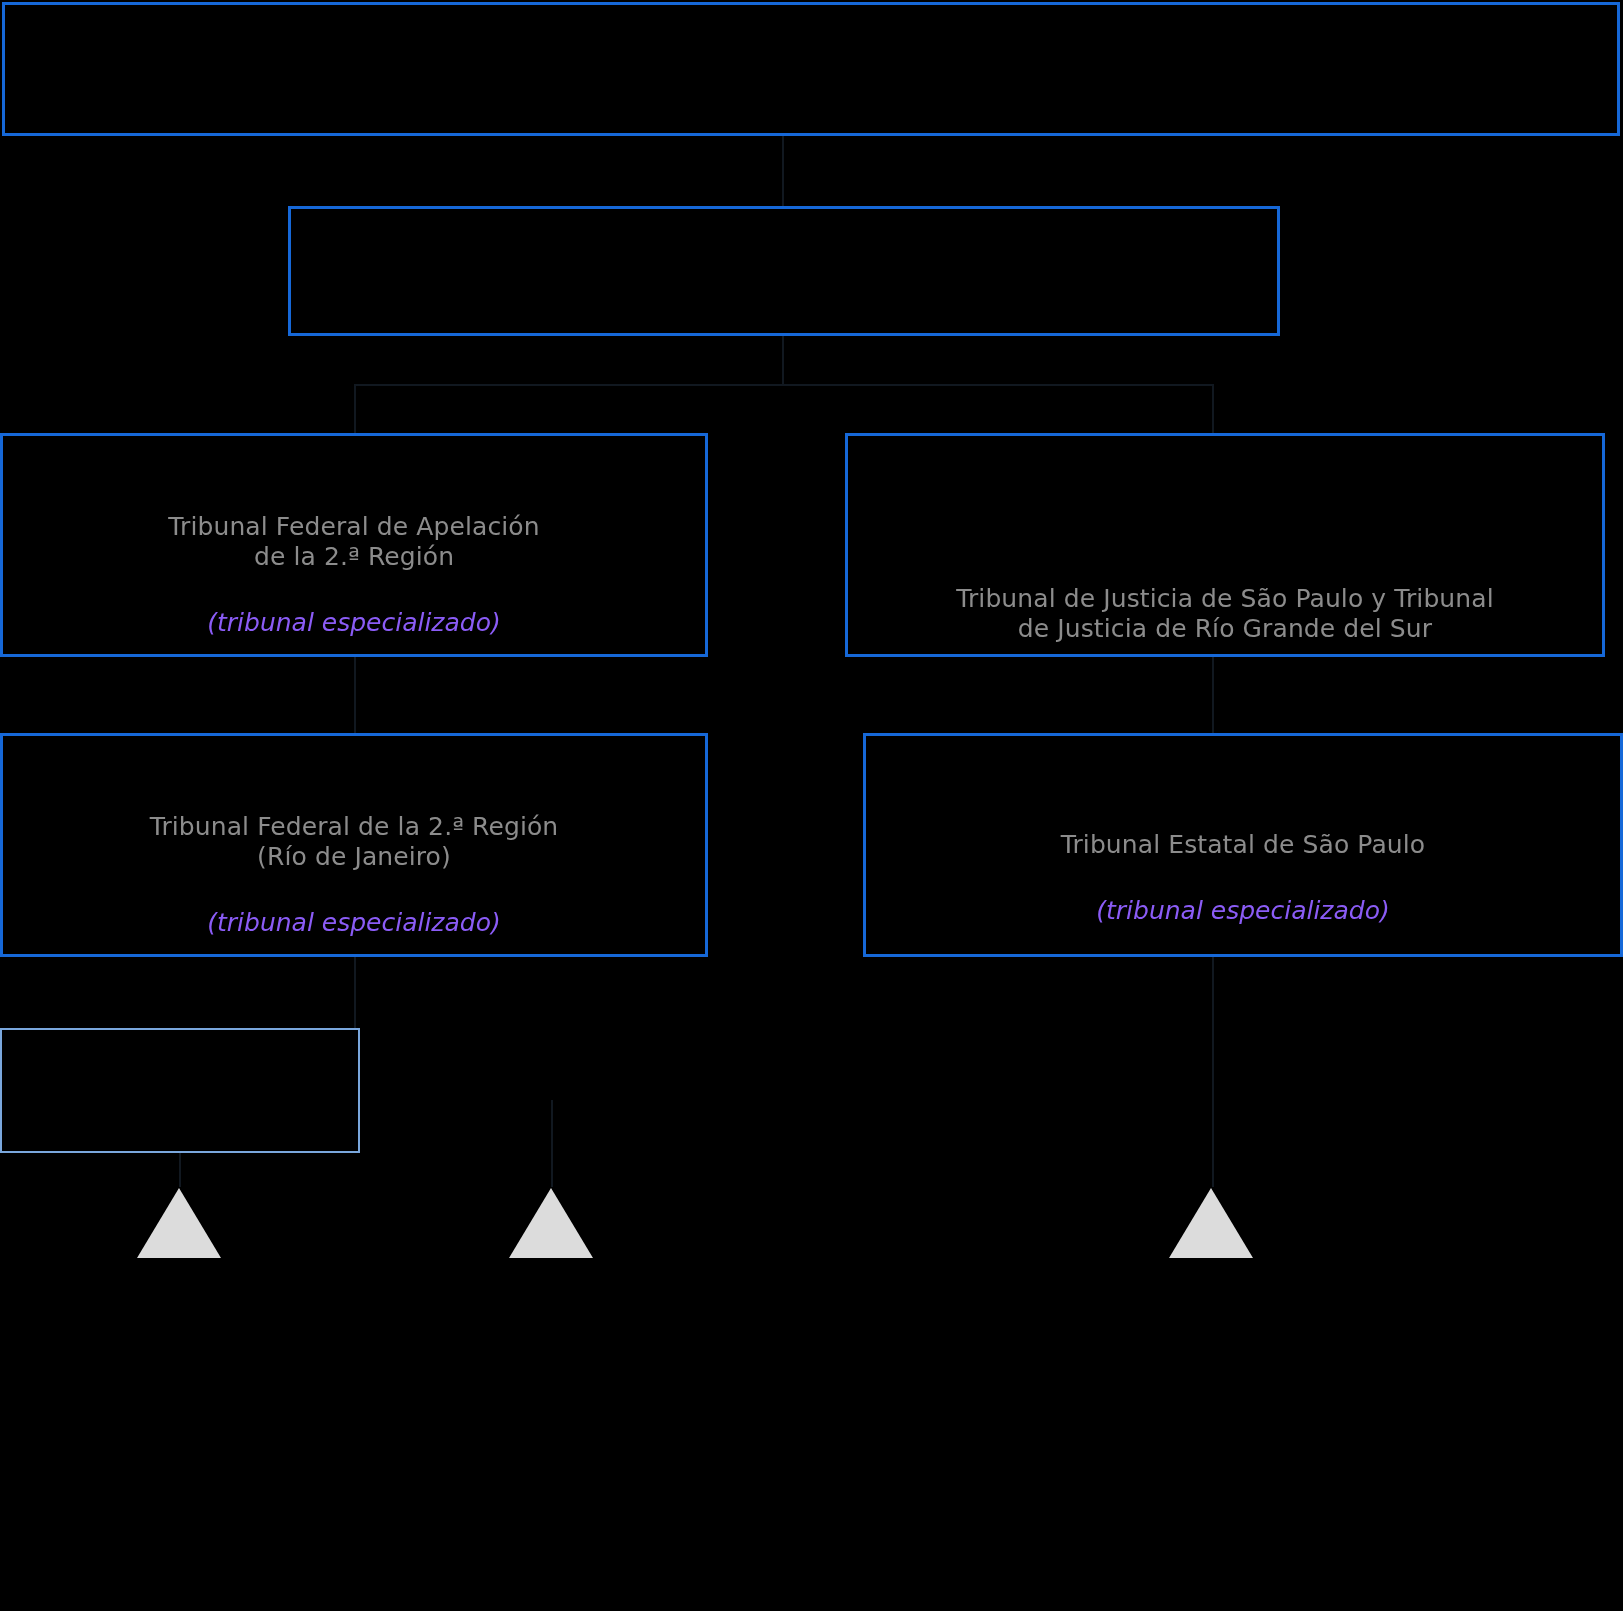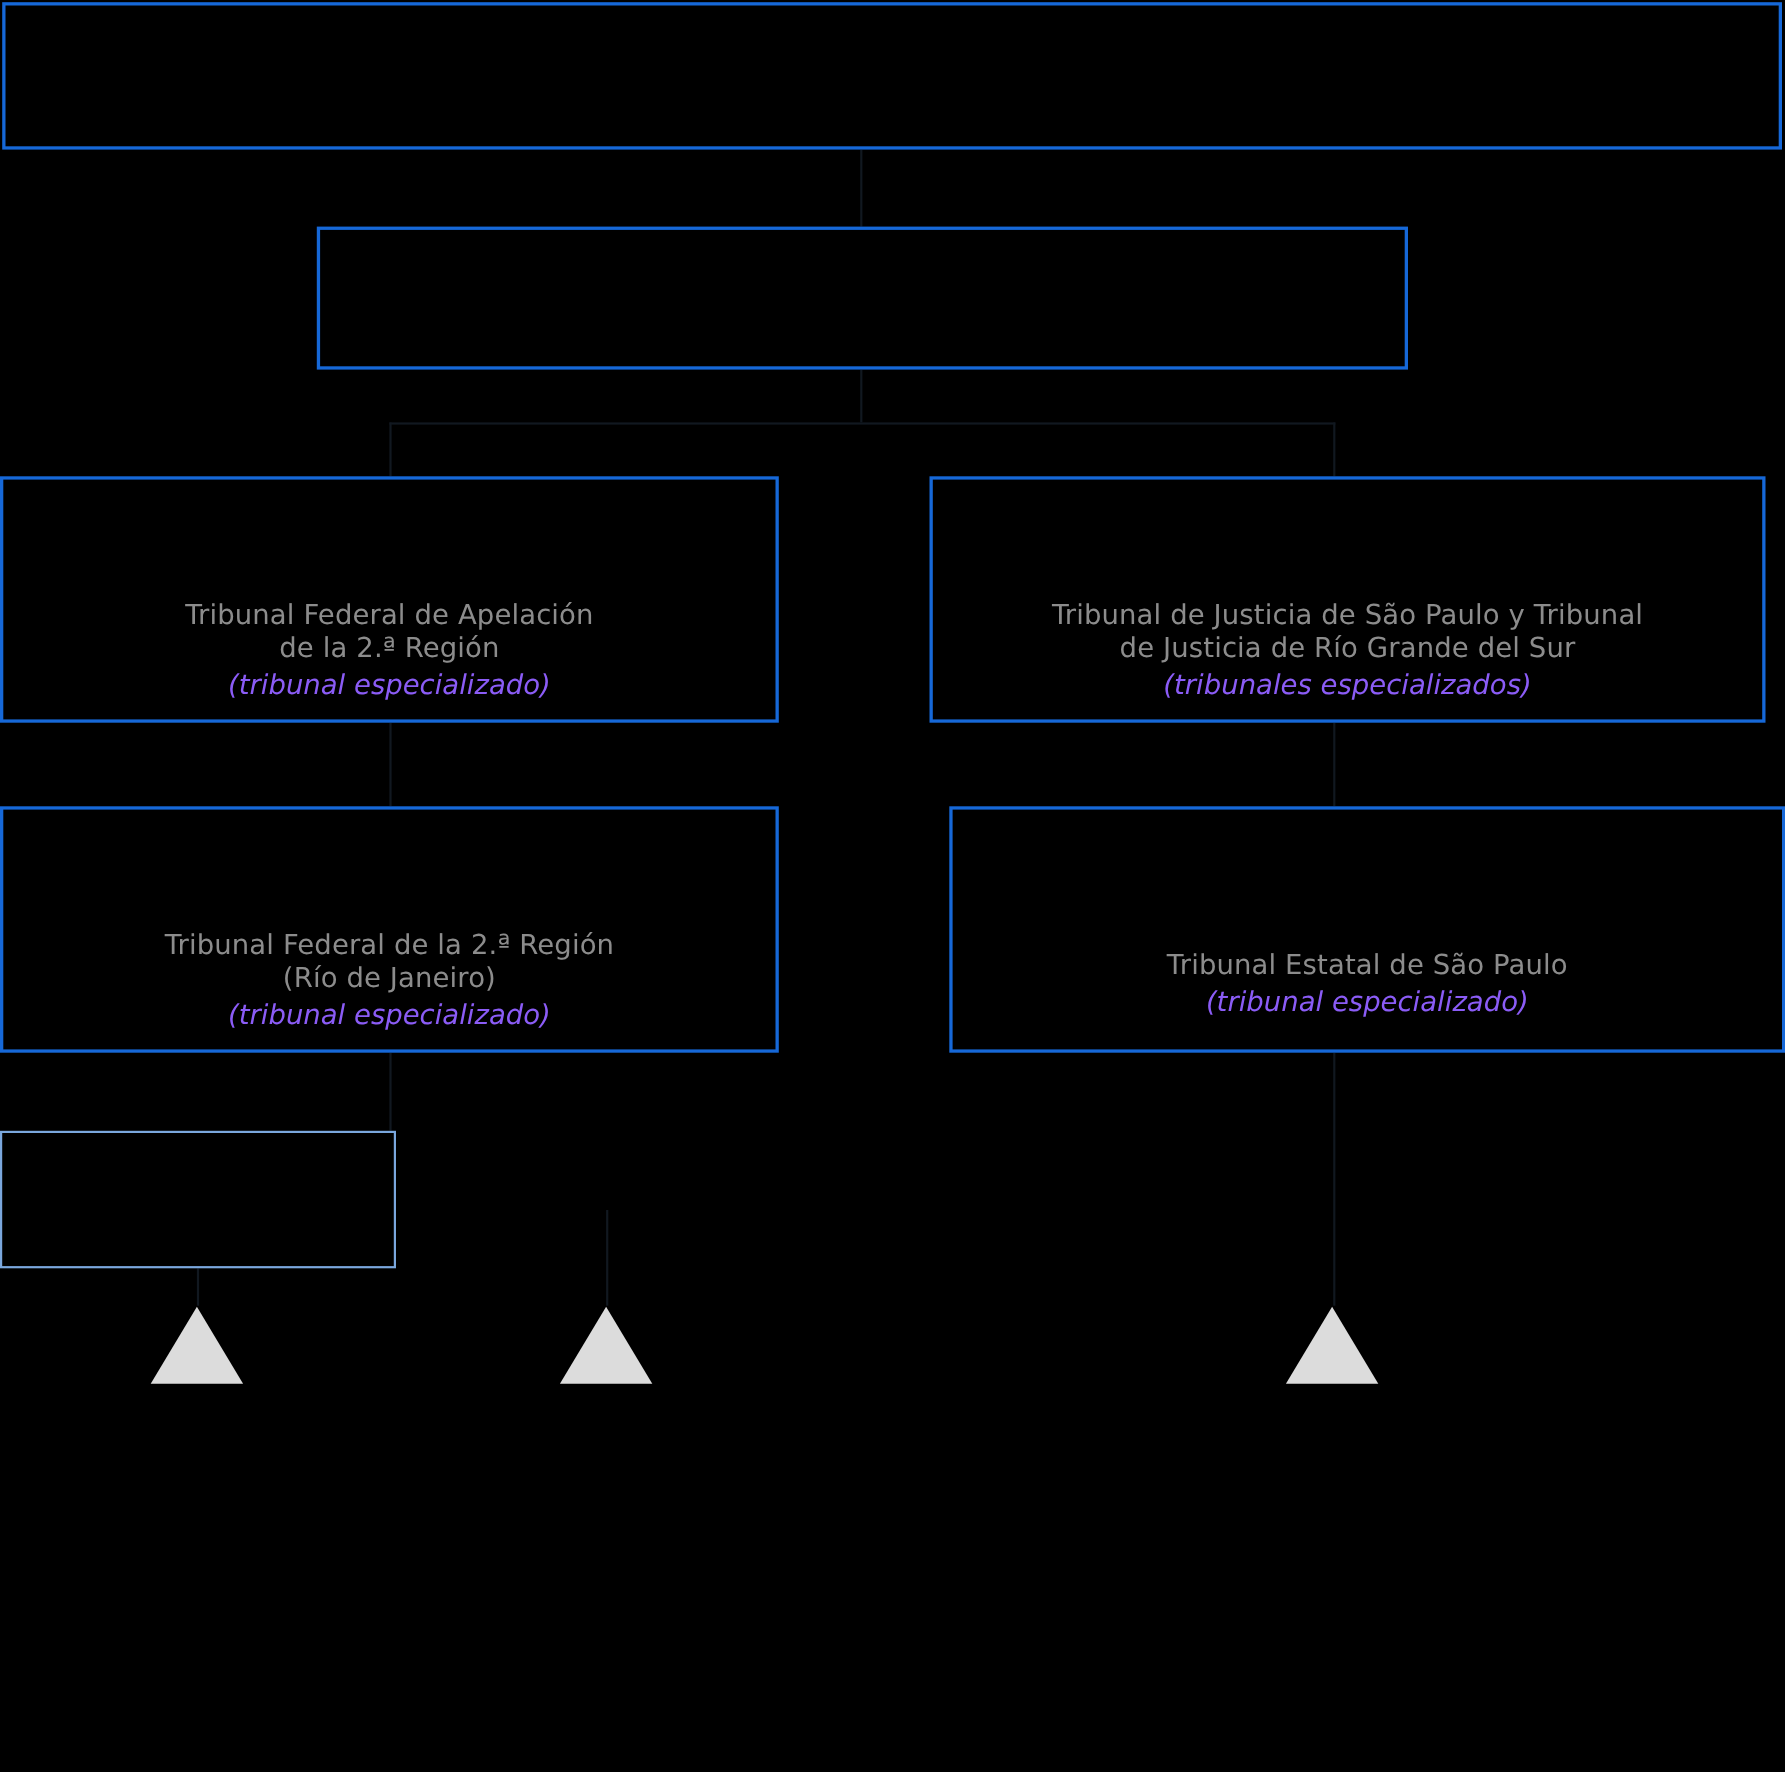--- a/index.html
+++ b/index.html
@@ -49,20 +49,21 @@
   }
   .node-body {
     display: flex;
     flex-direction: column;
     align-items: center;
     justify-content: flex-end;
     width: 100%;
     height: 100%;
     padding-bottom: 6px;
     box-sizing: border-box;
+    gap: 32px;
   }
   .connector {
     position: absolute;
     background: #111820;
   }
   .tri {
     position: absolute;
     width: 0;
     height: 0;
     border-style: solid;
@@ -109,21 +110,20 @@
       <div class="node-label">Tribunal Federal de Apelación
 de la 2.ª Región</div>
       <div class="node-sub">(tribunal especializado)</div>
     </div>
   </div>
 
   <div class="node" style="left:845px;top:433px;width:760px;height:224px;">
     <div class="node-body">
       <div class="node-label">Tribunal de Justicia de São Paulo y Tribunal
 de Justicia de Río Grande del Sur</div>
-      <div class="node-sub">(tribunales especializados)</div>
     </div>
   </div>
 
   <div class="node" style="left:0px;top:733px;width:708px;height:224px;">
     <div class="node-body">
       <div class="node-label">Tribunal Federal de la 2.ª Región
 (Río de Janeiro)</div>
       <div class="node-sub">(tribunal especializado)</div>
     </div>
   </div>

